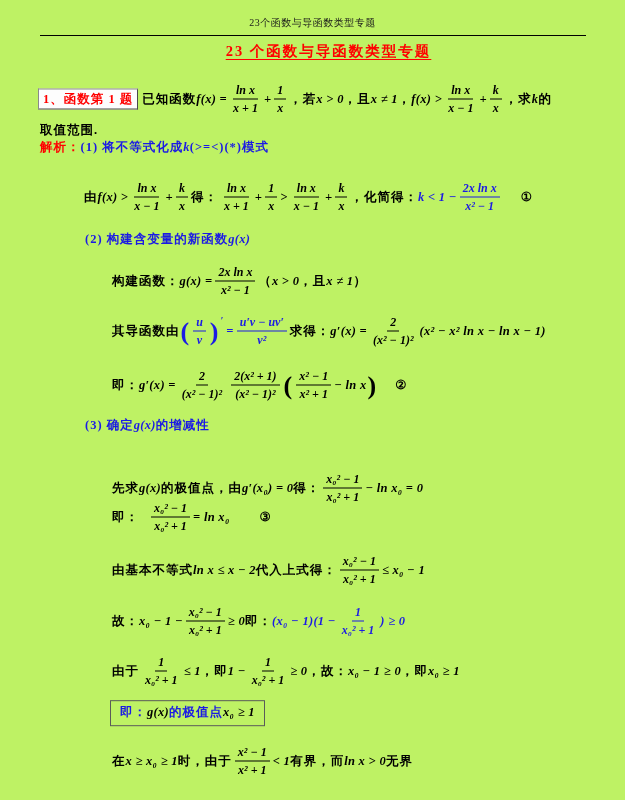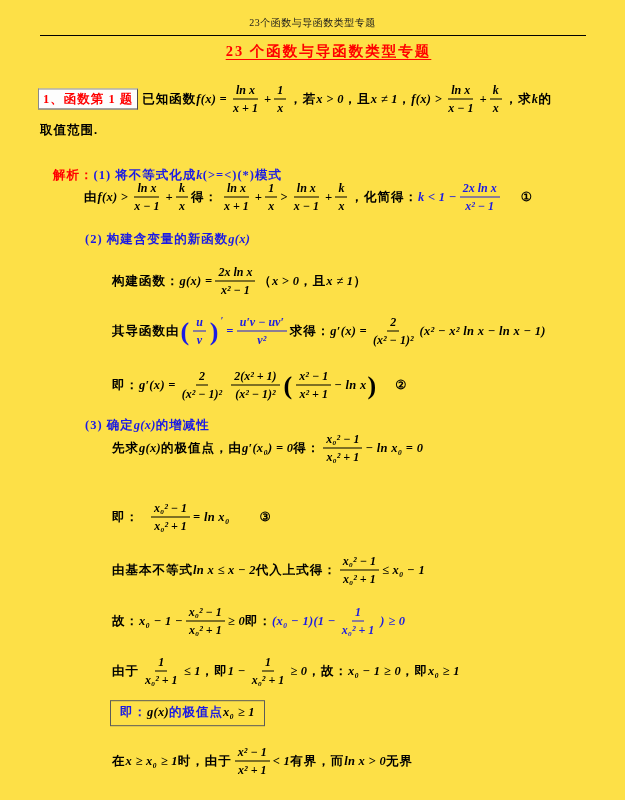--- a/index.html
+++ b/index.html
@@ -1,16 +1,16 @@
 <!DOCTYPE html>
 <html><head>
 <meta charset="utf-8">
 <style>
   html,body{margin:0;padding:0;background:#fff;}
-  .page{position:relative;width:625px;height:800px;background:#fde047;overflow:hidden;
+  .page{position:relative;width:625px;height:800px;background:#bef264;overflow:hidden;
         font-family:"Liberation Serif","DejaVu Serif",serif;font-weight:bold;color:#000;}
   .hd{position:absolute;top:16px;left:0;width:100%;text-align:center;
       font-size:10px;font-weight:normal;color:#1a1a1a;letter-spacing:.5px;}
   .rule{position:absolute;top:35px;left:40px;width:546px;border-top:1.4px solid #000;height:0;}
   .ttl{position:absolute;top:42px;left:16px;width:100%;text-align:center;font-size:14.5px;
        color:#ff0000;letter-spacing:2px;text-decoration:underline;text-underline-offset:3px;}
   .line{position:absolute;display:flex;align-items:center;white-space:nowrap;
         font-size:12.5px;transform:translateY(-50%);line-height:1.25;}
   .t{letter-spacing:1px;}
   .m{font-style:italic;letter-spacing:.3px;}
@@ -69,21 +69,21 @@
       </span>
     <span class="t">，求 </span>
     <span class="m">k</span>
     <span class="t"> 的</span>
   </div>
 
   <div class="line" style="left:40px;top:131px;">
     <span class="t">取值范围.</span>
   </div>
 
-  <div class="line" style="left:40px;top:176px;margin-left:13px;">
+  <div class="line" style="left:40px;top:148px;">
     <span class="t red">解析：</span>
     <span class="t blue">(1) 将不等式化成 </span>
     <span class="m blue">k</span>
     <span class="t blue">(&gt;=&lt;)(*)模式</span>
   </div>
 
   <div class="line" style="left:84px;top:197px;">
     <span class="t">由 </span>
     <span class="m">f(x) &gt;</span>
     <span class="fr">
@@ -186,21 +186,21 @@
     <span class="bp">)</span>
     <span class="num mlM">②</span>
   </div>
 
   <div class="line" style="left:85px;top:426px;">
     <span class="t blue">(3) 确定 </span>
     <span class="m blue">g(x)</span>
     <span class="t blue"> 的增减性</span>
   </div>
 
-  <div class="line" style="left:112px;top:448px;">
+  <div class="line" style="left:112px;top:488px;">
     <span class="t">先求 </span>
     <span class="m">g(x)</span>
     <span class="t"> 的极值点，由 </span>
     <span class="m">g′(x₀) = 0</span>
     <span class="t"> 得： </span>
     <span class="fr">
         <i class="n">x₀² − 1</i>
         <i class="d">x₀² + 1</i>
       </span>
     <span class="m">− ln x₀ = 0</span>

